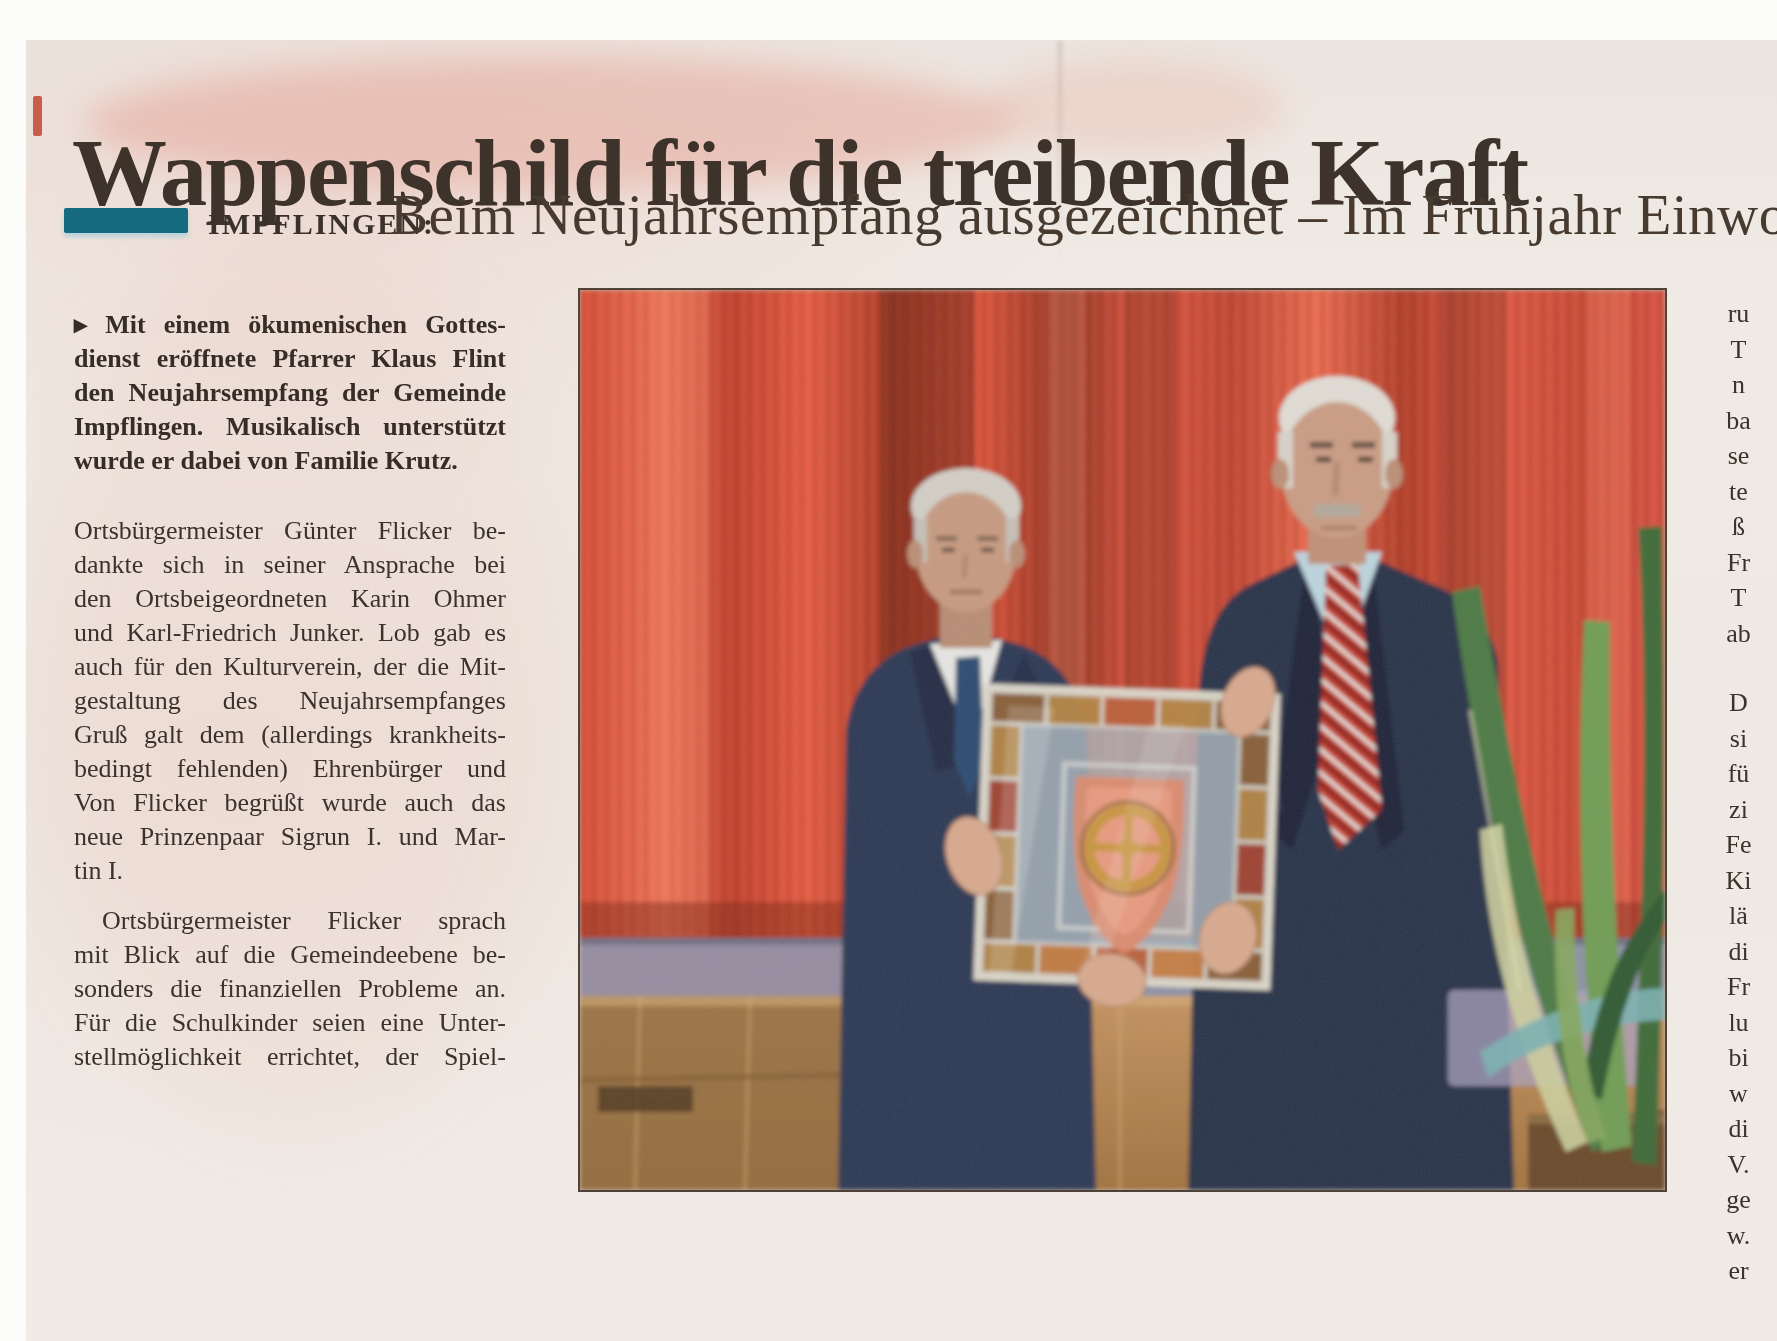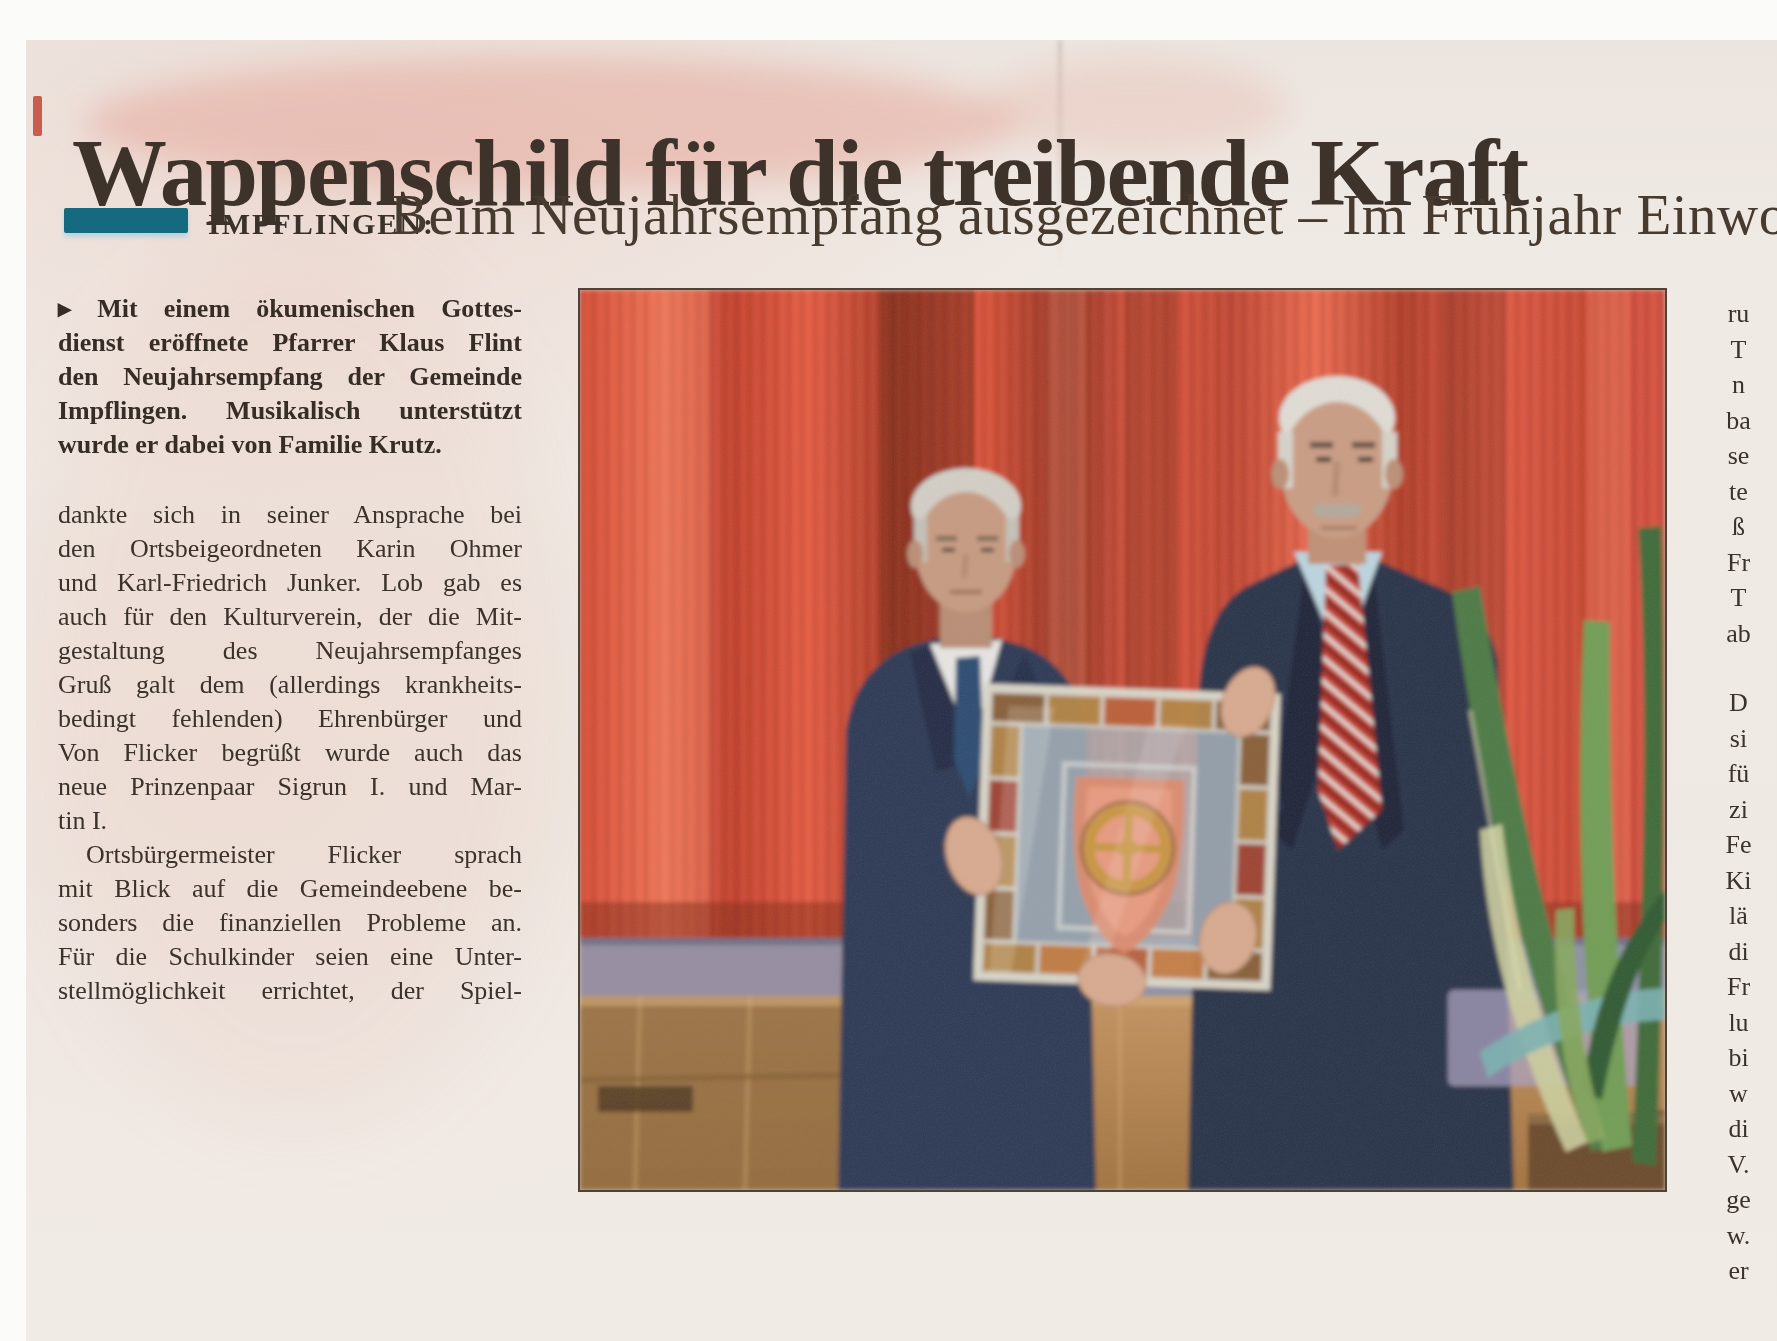--- a/index.html
+++ b/index.html
@@ -50,21 +50,21 @@
   .kicker-text{
     position:absolute;left:364px;top:-18px;
     font-size:57px;color:#473b30;white-space:nowrap;letter-spacing:0.5px;
   }
 
   
   .body-col{
     position:absolute;left:32px;top:252px;width:464px;
     font-size:26px;line-height:34px;color:var(--ink-body,#3a322b);
   }
-  .para{margin:0;}
+  .para{margin:16px;}
   .para.bold{font-weight:700;color:#362d26;}
   .para.gap-after{margin-bottom:36px;}
   .jline{text-align:justify;text-align-last:justify;-moz-text-align-last:justify;}
   .jline.last{text-align-last:left;-moz-text-align-last:left;}
   .jline.indent{padding-left:28px;}
 
   
   .right-col{
     position:absolute;left:1674px;top:256px;width:77px;overflow:hidden;
     font-size:26px;line-height:35.5px;color:#3a322b;white-space:nowrap;text-align:center;
@@ -98,20 +98,21 @@
 
   <div class="body-col" id="body-col">
       <div class="para bold gap-after">
         <div class="jline">▸ Mit einem ökumenischen Gottes-</div>
         <div class="jline">dienst eröffnete Pfarrer Klaus Flint</div>
         <div class="jline">den Neujahrsempfang der Gemeinde</div>
         <div class="jline">Impflingen. Musikalisch unterstützt</div>
         <div class="jline last">wurde er dabei von Familie Krutz.</div>
       </div>
       <div class="para">
+        <div class="jline">Ortsbürgermeister Günter Flicker be-</div>
         <div class="jline">dankte sich in seiner Ansprache bei</div>
         <div class="jline">den Ortsbeigeordneten Karin Ohmer</div>
         <div class="jline">und Karl-Friedrich Junker. Lob gab es</div>
         <div class="jline">auch für den Kulturverein, der die Mit-</div>
         <div class="jline">gestaltung des Neujahrsempfanges</div>
         <div class="jline">Gruß galt dem (allerdings krankheits-</div>
         <div class="jline">bedingt fehlenden) Ehrenbürger und</div>
         <div class="jline">Von Flicker begrüßt wurde auch das</div>
         <div class="jline">neue Prinzenpaar Sigrun I. und Mar-</div>
         <div class="jline last">tin I.</div>

